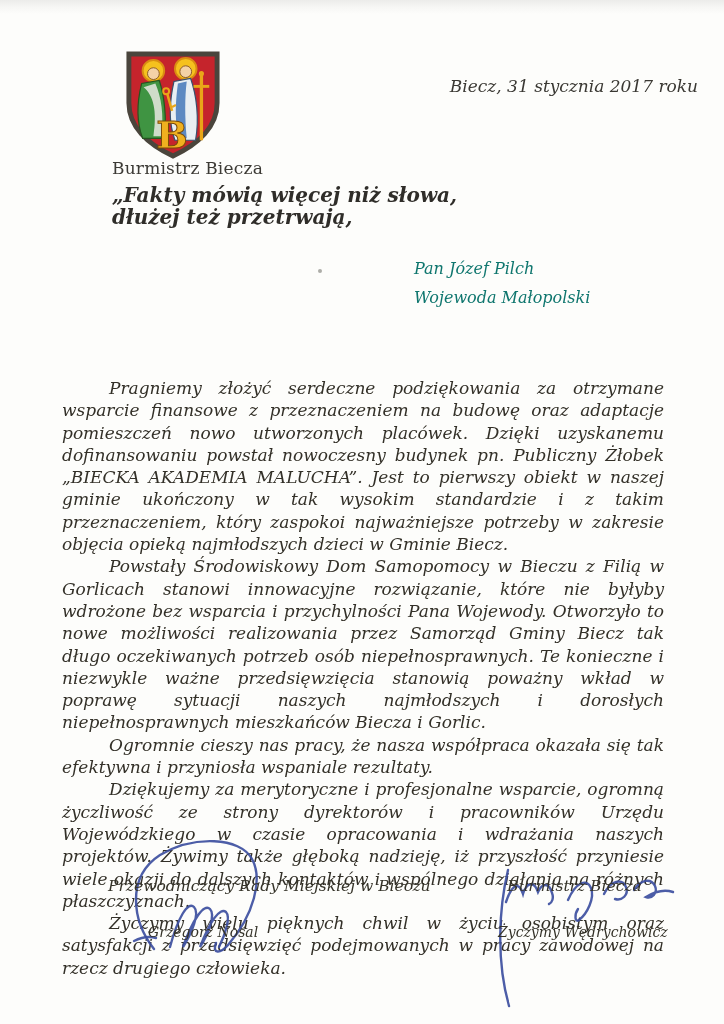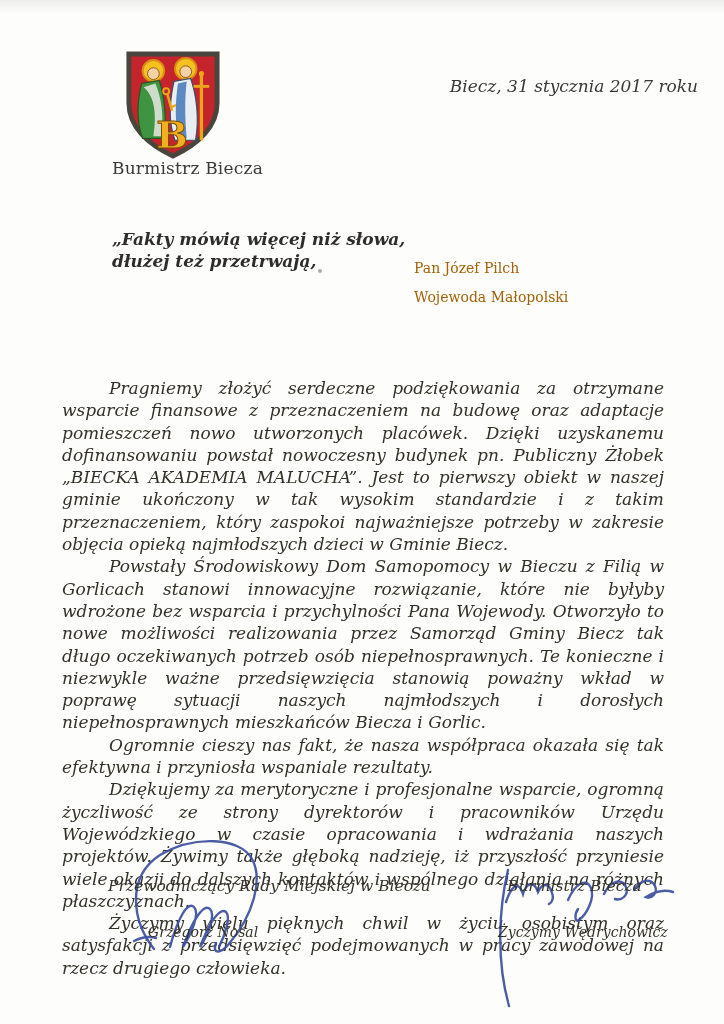--- a/index.html
+++ b/index.html
@@ -18,23 +18,23 @@
   }
   .abs{position:absolute;}
   .date-line{
     top:76px;right:26px;width:300px;
     text-align:right;font-style:italic;font-size:17px;color:#3a3833;
   }
   .coat{left:124px;top:50px;width:98px;height:110px;}
   .sender-title{
     left:112px;top:158px;font-size:17px;color:#3c3a35;letter-spacing:.2px;
   }
-  .motto{left:112px;top:184px;font-size:17px;font-weight:bold;font-style:italic;
-    line-height:22px;color:#2f2d29;margin-top:44px;}
-  .recipient{left:414px;top:254px;font-size:14px;line-height:29px;color:#a16207;}
+  .motto{left:112px;top:184px;font-size:20px;font-weight:bold;font-style:italic;
+    line-height:22px;color:#2f2d29;}
+  .recipient{left:414px;top:254px;font-style:italic;font-size:16px;line-height:29px;color:#0f766e;}
   .speck{left:318px;top:269px;width:4px;height:4px;border-radius:50%;background:#8a8a84;opacity:.7;}
   .body-text{
     left:62px;top:377px;width:602px;
     font-style:italic;font-size:17px;line-height:22.3px;
     text-align:justify;color:#333028;
   }
   .body-text p{margin:0;text-indent:47px;}
   .sig-title{font-size:15.5px;font-style:italic;color:#353329;white-space:nowrap;}
   .sig-name{font-size:14px;font-style:italic;color:#353329;white-space:nowrap;}
   .sig-left-title{left:108px;top:877px;}
@@ -90,21 +90,21 @@
   <div class="abs recipient">
     <div>Pan Józef Pilch</div>
     <div>Wojewoda Małopolski</div>
   </div>
 
   <div class="abs speck"></div>
 
   <div class="abs body-text">
     <p>Pragniemy złożyć serdeczne podziękowania za otrzymane wsparcie finansowe z przeznaczeniem na budowę oraz adaptacje pomieszczeń nowo utworzonych placówek. Dzięki uzyskanemu dofinansowaniu powstał nowoczesny budynek pn. Publiczny Żłobek „BIECKA AKADEMIA MALUCHA”. Jest to pierwszy obiekt w naszej gminie ukończony w tak wysokim standardzie i z takim przeznaczeniem, który zaspokoi najważniejsze potrzeby w zakresie objęcia opieką najmłodszych dzieci w Gminie Biecz.</p>
     <p>Powstały Środowiskowy Dom Samopomocy w Bieczu z Filią w Gorlicach stanowi innowacyjne rozwiązanie, które nie byłyby wdrożone bez wsparcia i przychylności Pana Wojewody. Otworzyło to nowe możliwości realizowania przez Samorząd Gminy Biecz tak długo oczekiwanych potrzeb osób niepełnosprawnych. Te konieczne i niezwykle ważne przedsięwzięcia stanowią poważny wkład w poprawę sytuacji naszych najmłodszych i dorosłych niepełnosprawnych mieszkańców Biecza i Gorlic.</p>
-    <p>Ogromnie cieszy nas fakt, że nasza współpraca okazała się tak efektywna i przyniosła wspaniale rezultaty.</p>
+    <p>Ogromnie cieszy nas pracy, że nasza współpraca okazała się tak efektywna i przyniosła wspaniale rezultaty.</p>
     <p>Dziękujemy za merytoryczne i profesjonalne wsparcie, ogromną życzliwość ze strony dyrektorów i pracowników Urzędu Wojewódzkiego w czasie opracowania i wdrażania naszych projektów. Żywimy także głęboką nadzieję, iż przyszłość przyniesie wiele okazji do dalszych kontaktów i wspólnego działania na różnych płaszczyznach.</p>
     <p>Życzymy wielu pięknych chwil w życiu osobistym oraz satysfakcji z przedsięwzięć podejmowanych w pracy zawodowej na rzecz drugiego człowieka.</p>
   </div>
 
   <svg class="abs sig-svg" style="left:116px;top:835px;width:202px;height:130px;" viewBox="0 0 202 130" aria-hidden="true">
     <path d="M 38 114 C 16 86 10 42 44 20 C 78 0 124 2 136 24 C 147 44 138 80 112 110 C 104 119 96 119 100 108"></path>
     <path d="M 54 112 C 62 82 72 66 78 72 C 84 78 76 98 67 112 C 77 84 88 68 94 74 C 100 80 92 100 84 112 C 94 86 104 72 110 77 C 115 82 109 100 103 112"></path>
     <path d="M 18 106 C 26 102 33 101 40 103"></path>
   </svg>
   <div class="abs sig-title sig-left-title">Przewodniczący Rady Miejskiej w Bieczu</div>

